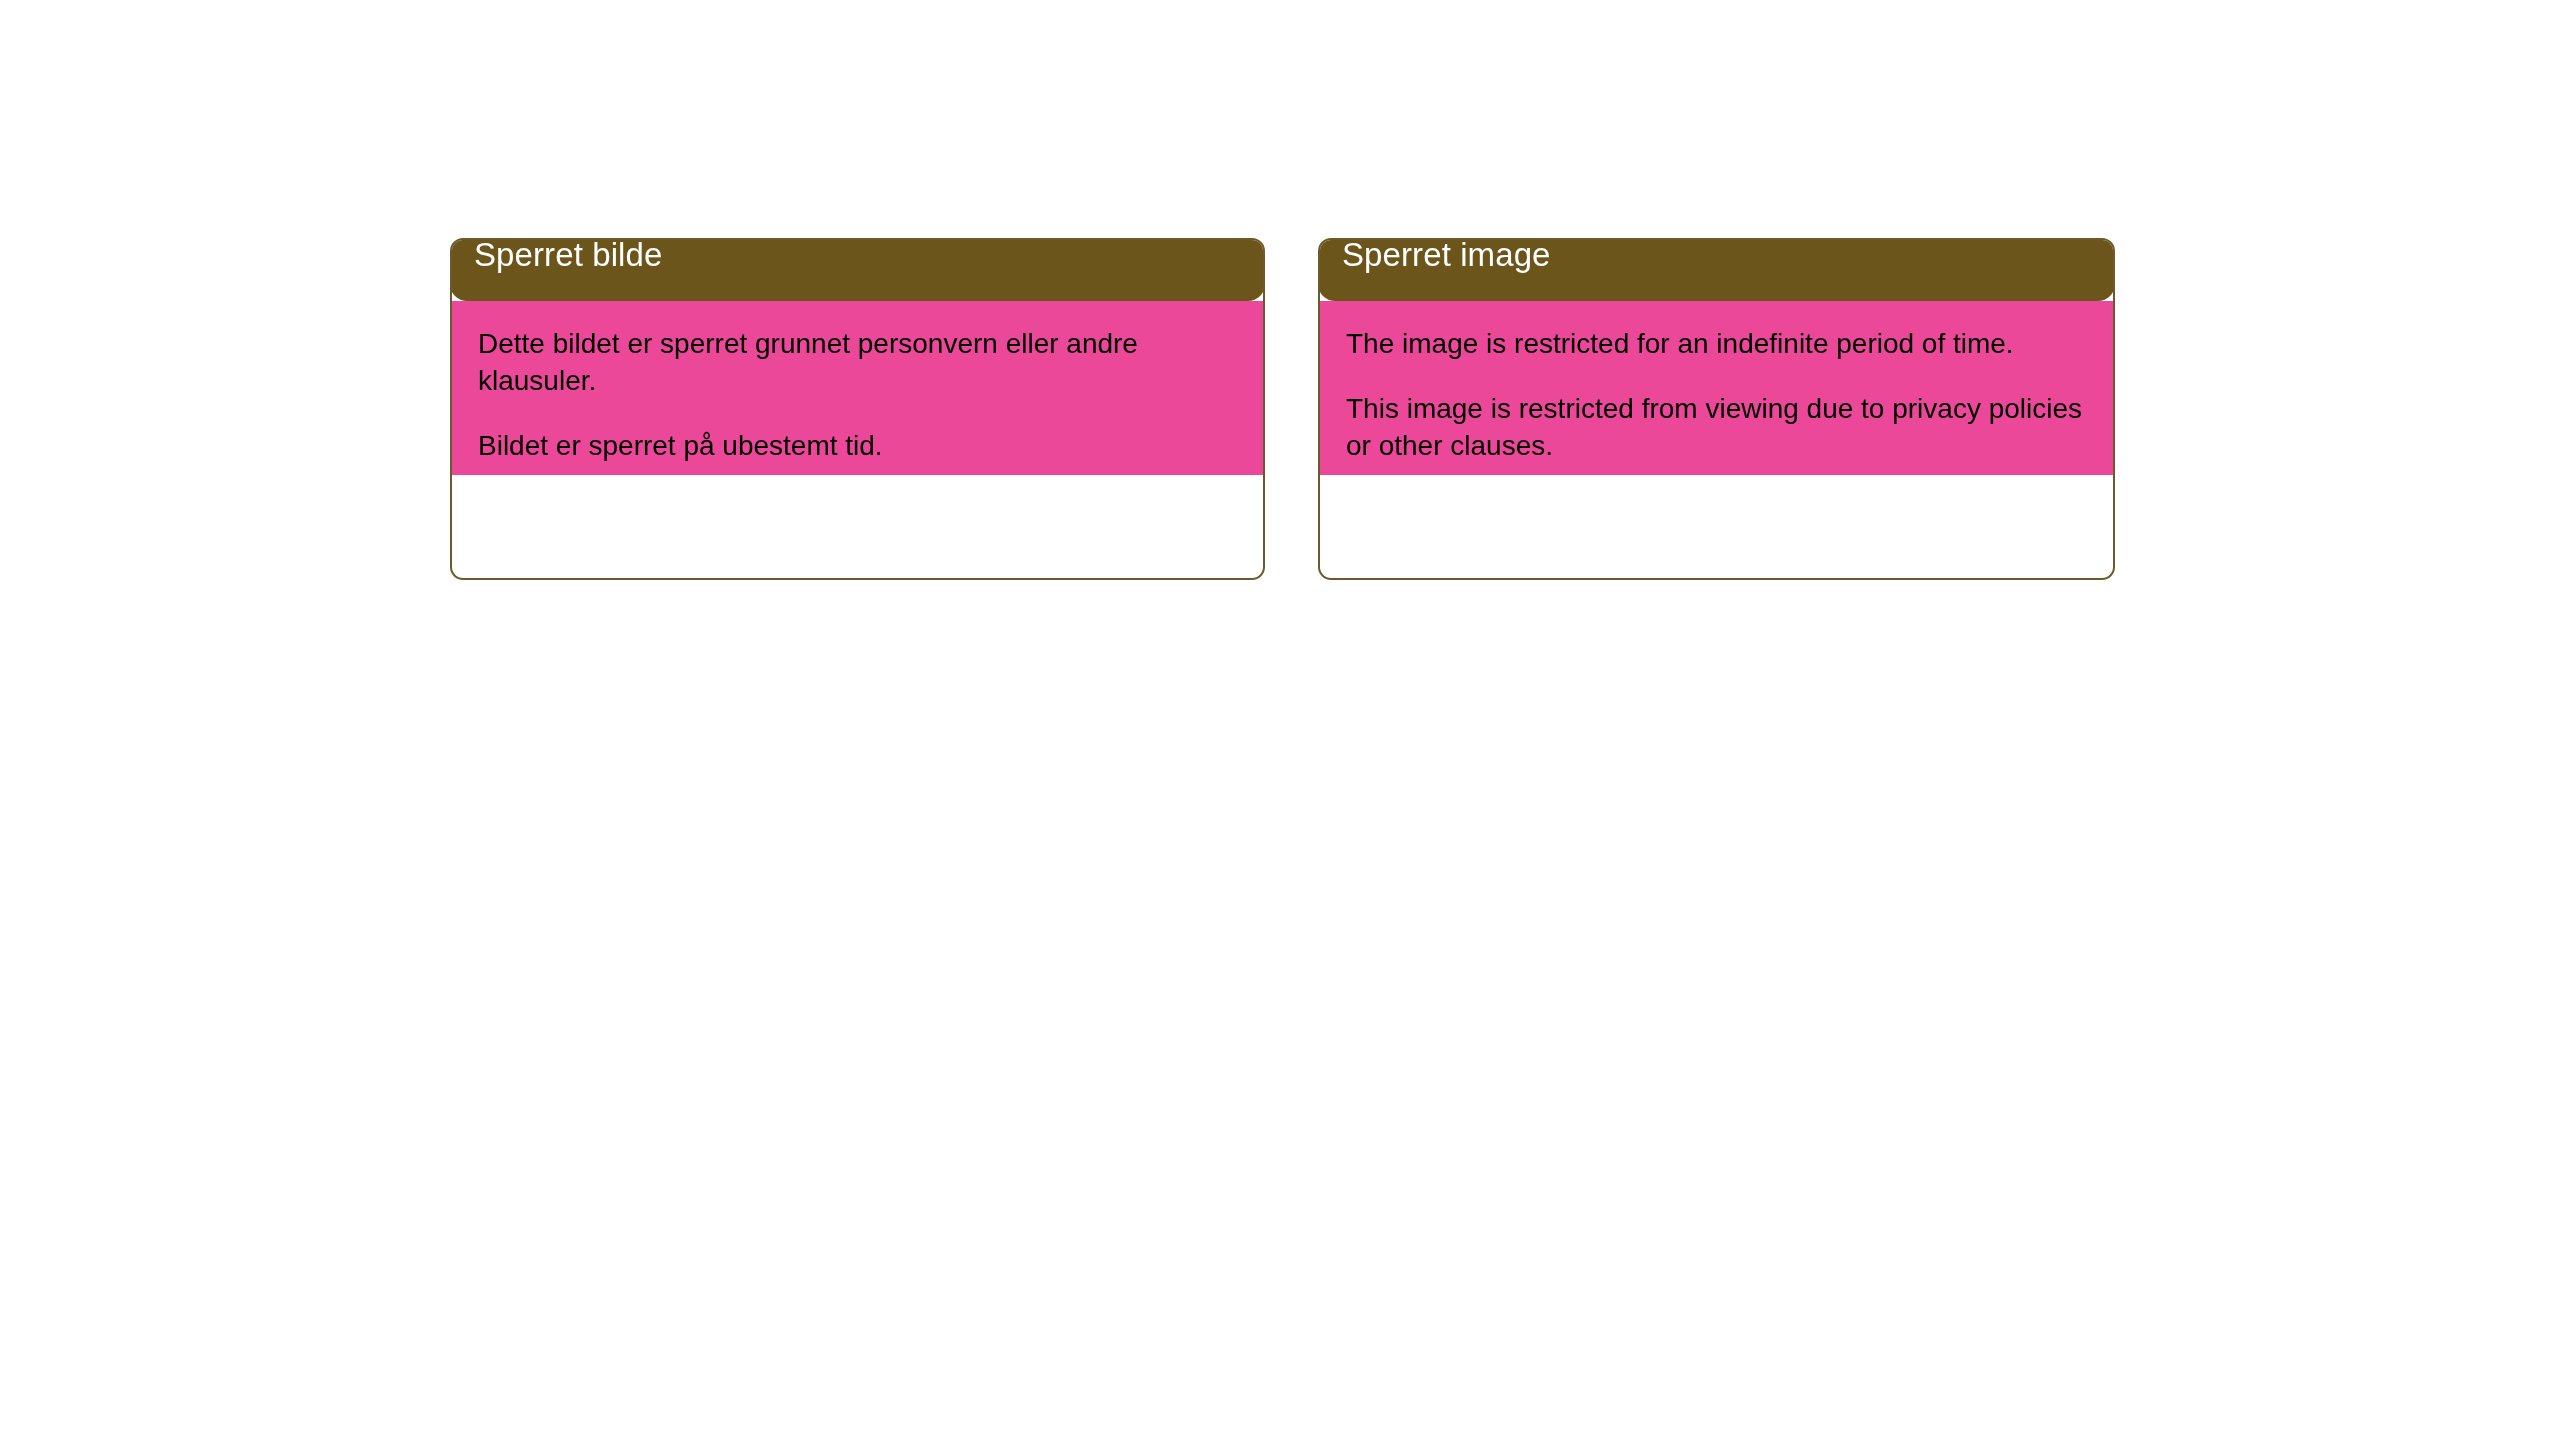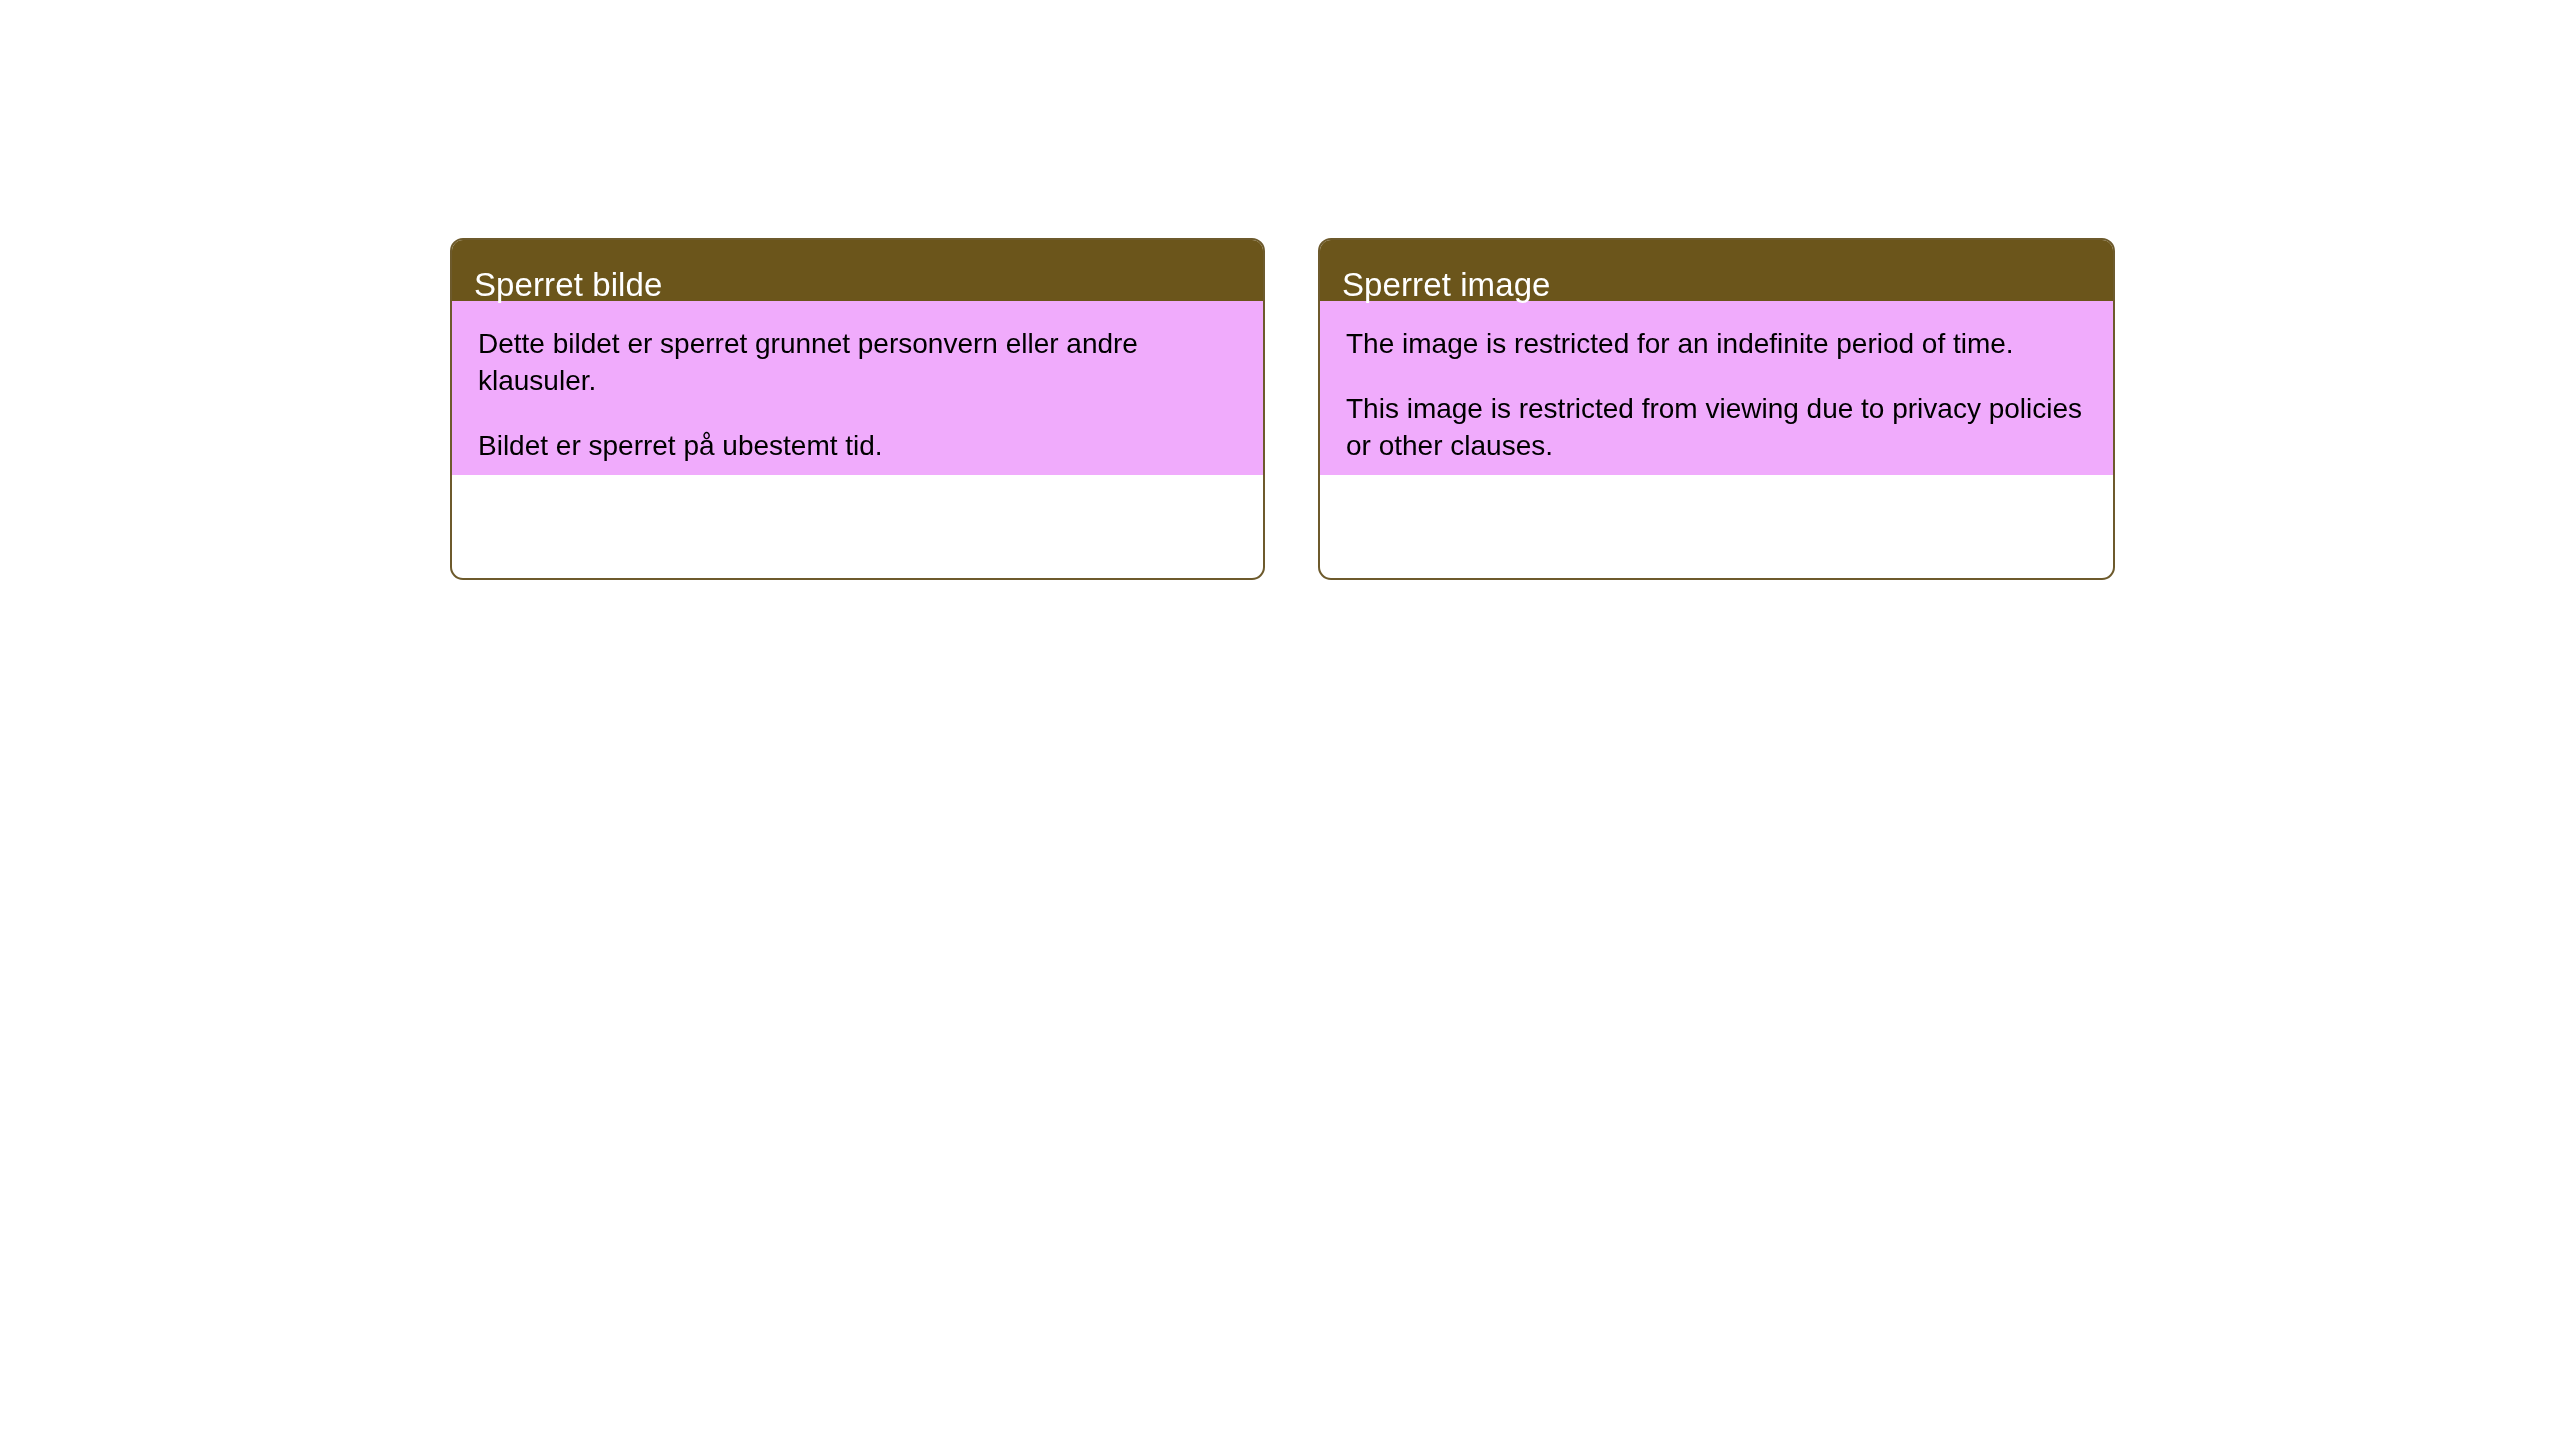--- a/index.html
+++ b/index.html
@@ -41,41 +41,42 @@
     top: 238px;
     width: 797px;
     height: 342px;
   }
 
   .card-header {
     box-sizing: border-box;
     background: #6b551b;
     height: 63px;
     display: flex;
-    align-items: flex-end;
+    align-items: flex-start;
     padding: 0 0 0 24px;
     margin: -2px -2px 0 -2px;
     border-top-left-radius: 11px;
     border-top-right-radius: 11px;
+    border-radius: 17px;
   }
 
   .card-title {
     color: #ffffff;
     font-family: "Liberation Sans", sans-serif;
     font-size: 33px;
     font-weight: 400;
     line-height: 1;
     letter-spacing: 0.1px;
     white-space: nowrap;
   }
 
   .card-body {
     box-sizing: border-box;
     padding: 24px 26px 10px 26px;
-    background: #f0abfc;
+    background: #ec4899;
   }
 
   .card-paragraph {
     color: #000000;
     font-family: "Liberation Sans", sans-serif;
     font-size: 28px;
     font-weight: 400;
     line-height: 1.33;
     margin: 0;
   }

